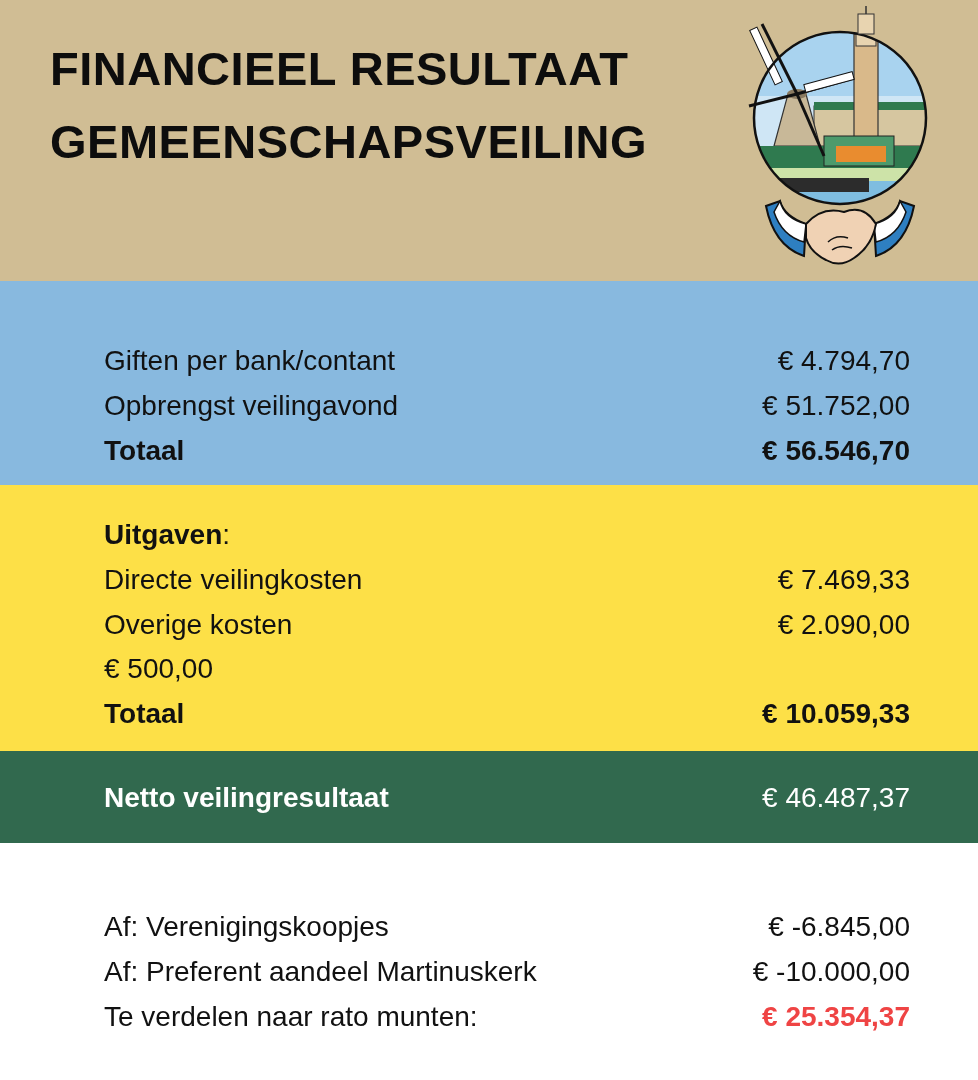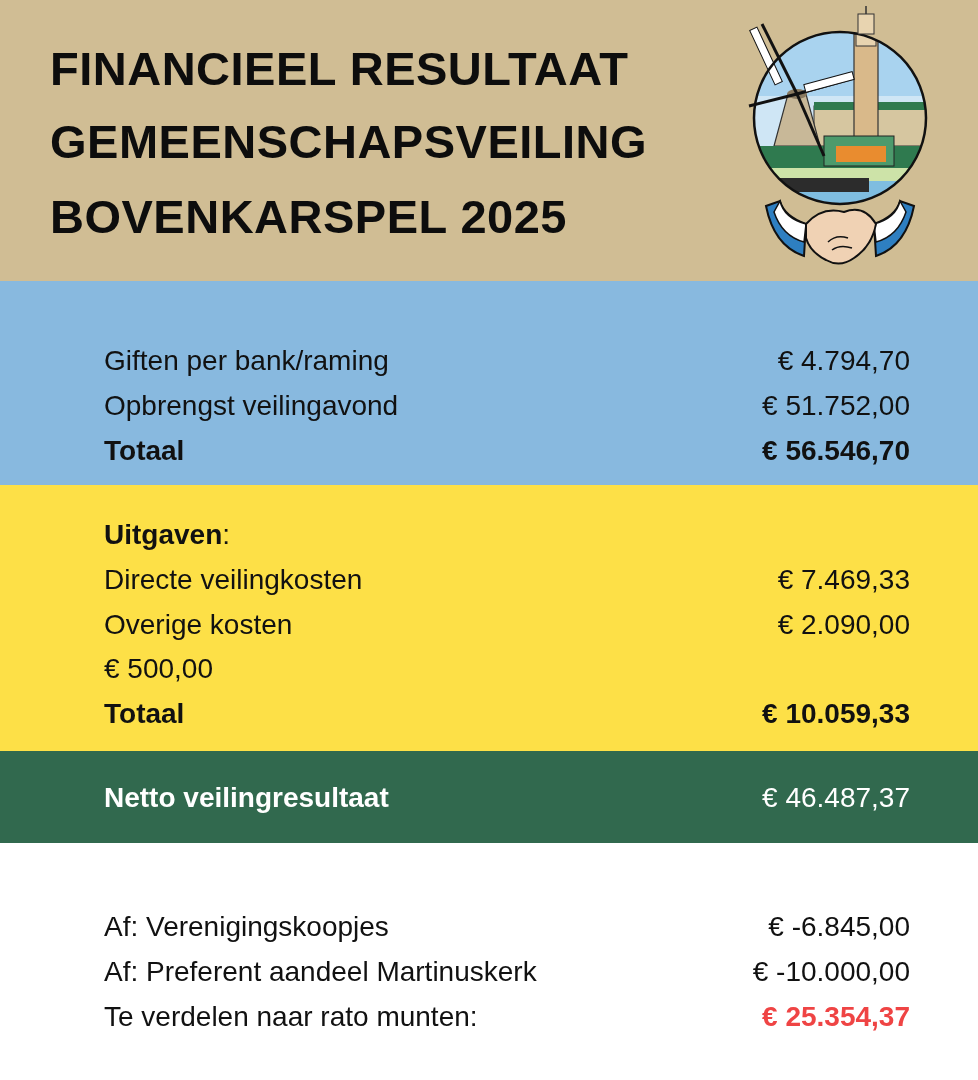--- a/index.html
+++ b/index.html
@@ -52,21 +52,20 @@
     .bold { font-weight: 700; }
     .net-row { color: #ffffff; }
     .accent { color: #ef4444; font-weight: 700; }
   </style>
 </head>
 <body>
 
 <section class="band" id="header">
   <div class="title-line" style="top:45px;">FINANCIEEL RESULTAAT</div>
   <div class="title-line" style="top:118px;">GEMEENSCHAPSVEILING</div>
-  <div class="title-line" style="top:193px;">BOVENKARSPEL 2025</div>
 
   <svg class="logo" viewBox="0 0 192 264" xmlns="http://www.w3.org/2000/svg">
     <defs>
       <clipPath id="circ">
           <circle cx="96" cy="112" r="86"></circle>
         </clipPath>
     </defs>
 
     <path d="M22 200 Q30 240 60 250 L62 218 Q40 210 36 195 Z" fill="#2e7fc1" stroke="#111" stroke-width="2"></path>
     <path d="M170 200 Q162 240 132 250 L130 218 Q152 210 156 195 Z" fill="#2e7fc1" stroke="#111" stroke-width="2"></path>
@@ -106,21 +105,21 @@
     <rect x="114" y="8" width="16" height="20" fill="#e8d4b0" stroke="#333" stroke-width="1"></rect>
     <line x1="122" y1="0" x2="122" y2="8" stroke="#333" stroke-width="1.5"></line>
 
     <path d="M62 218 Q78 200 100 206 Q120 198 132 218 Q128 240 110 252 Q96 262 82 254 Q66 246 62 232 Z" fill="#f0d2b4" stroke="#111" stroke-width="2"></path>
     <path d="M84 236 Q92 228 104 232 M88 244 Q96 238 108 242" fill="none" stroke="#111" stroke-width="1.5"></path>
   </svg>
 </section>
 
 <section class="band" id="income">
   <div class="row" style="top:60px;">
-    <span>Giften per bank/raming</span>
+    <span>Giften per bank/contant</span>
     <span class="amt">€ 4.794,70</span>
   </div>
   <div class="row" style="top:105px;">
     <span>Opbrengst veilingavond</span>
     <span class="amt">€ 51.752,00</span>
   </div>
   <div class="row bold" style="top:150px;">
     <span>Totaal</span>
     <span class="amt">€ 56.546,70</span>
   </div>

